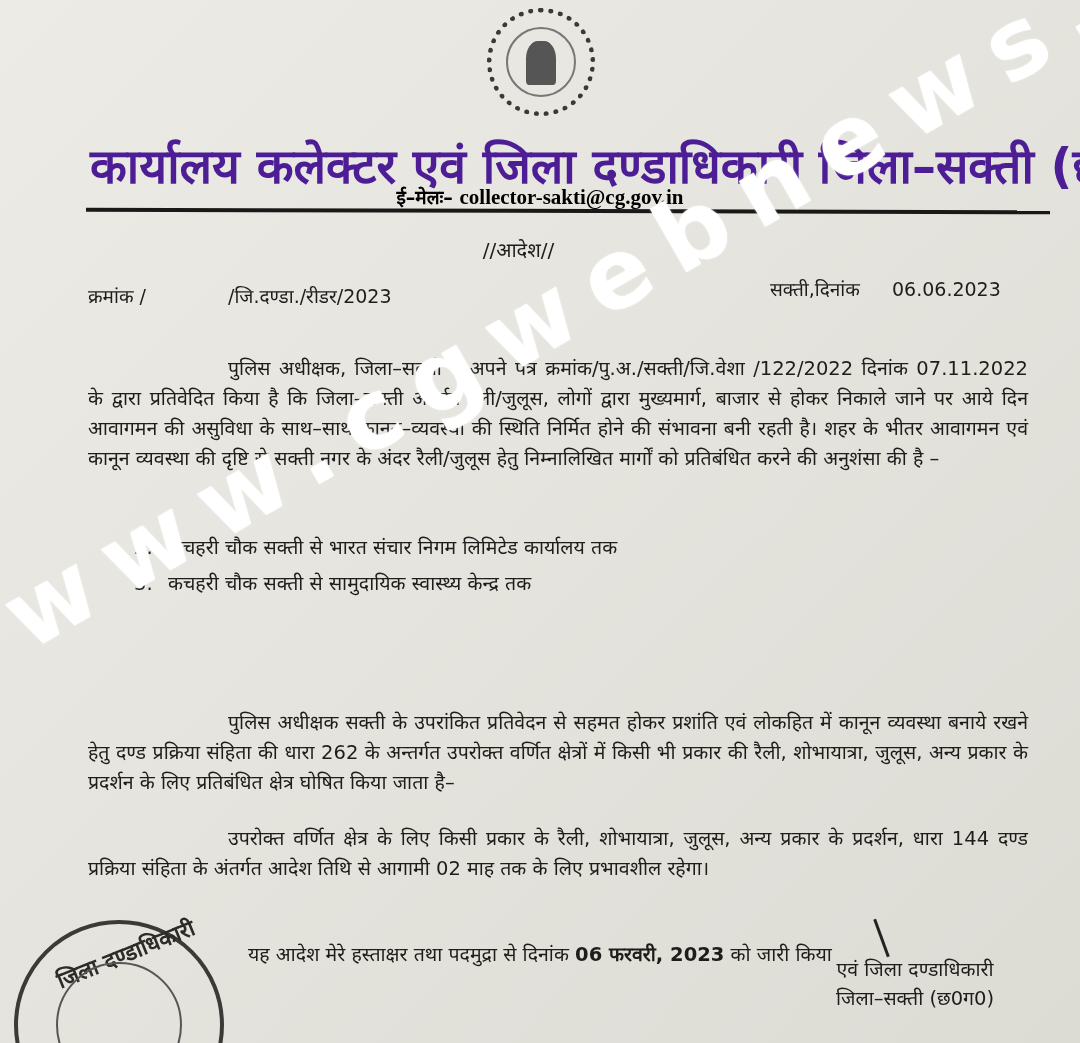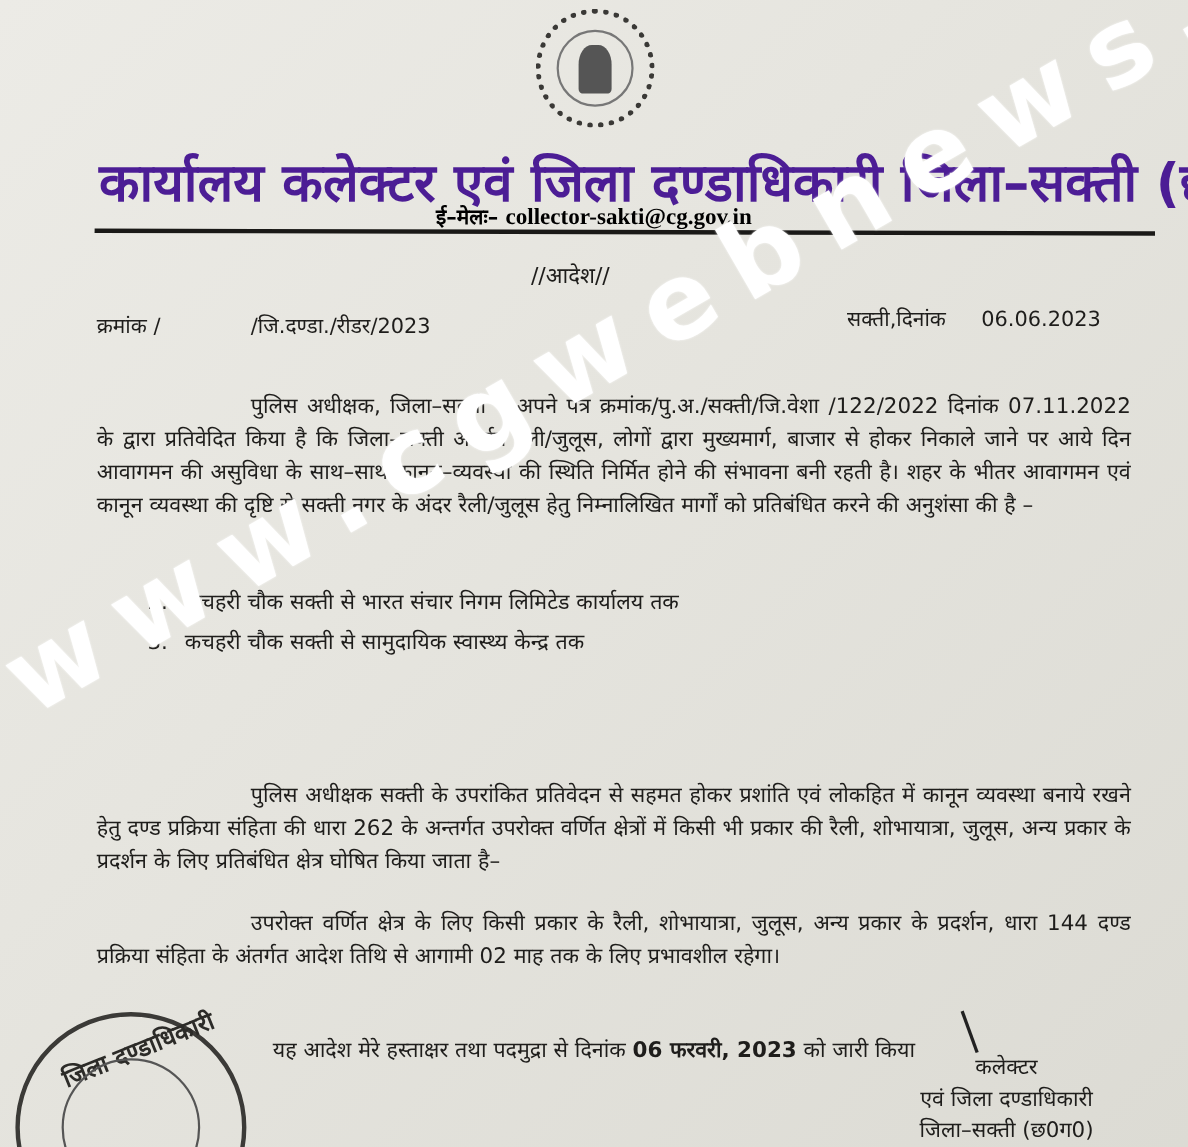--- a/index.html
+++ b/index.html
@@ -127,21 +127,20 @@
 
   <div class="para indent" style="top:804px">उपरोक्त वर्णित क्षेत्र के लिए किसी प्रकार के रैली, शोभायात्रा, जुलूस, अन्य प्रकार के प्रदर्शन, धारा 144 दण्ड प्रक्रिया संहिता के अंतर्गत आदेश तिथि से आगामी 02 माह तक के लिए प्रभावशील रहेगा।</div>
 
   <div class="issue-line">
     <span>यह आदेश मेरे हस्ताक्षर तथा पदमुद्रा से दिनांक </span><span class="bold">06 फरवरी, 2023</span><span> को जारी किया</span>
   </div>
 
   <div class="signature-mark"></div>
 
   <div class="signatory">
-    <div>कलेक्टर</div>
     <div>एवं जिला दण्डाधिकारी</div>
     <div>जिला–सक्ती (छ0ग0)</div>
   </div>
 
   <div class="seal">
     <div class="seal-text">जिला दण्डाधिकारी</div>
     <div class="seal-inner"></div>
   </div>
 
   <div class="watermark">www.cgwebnews.in</div>

